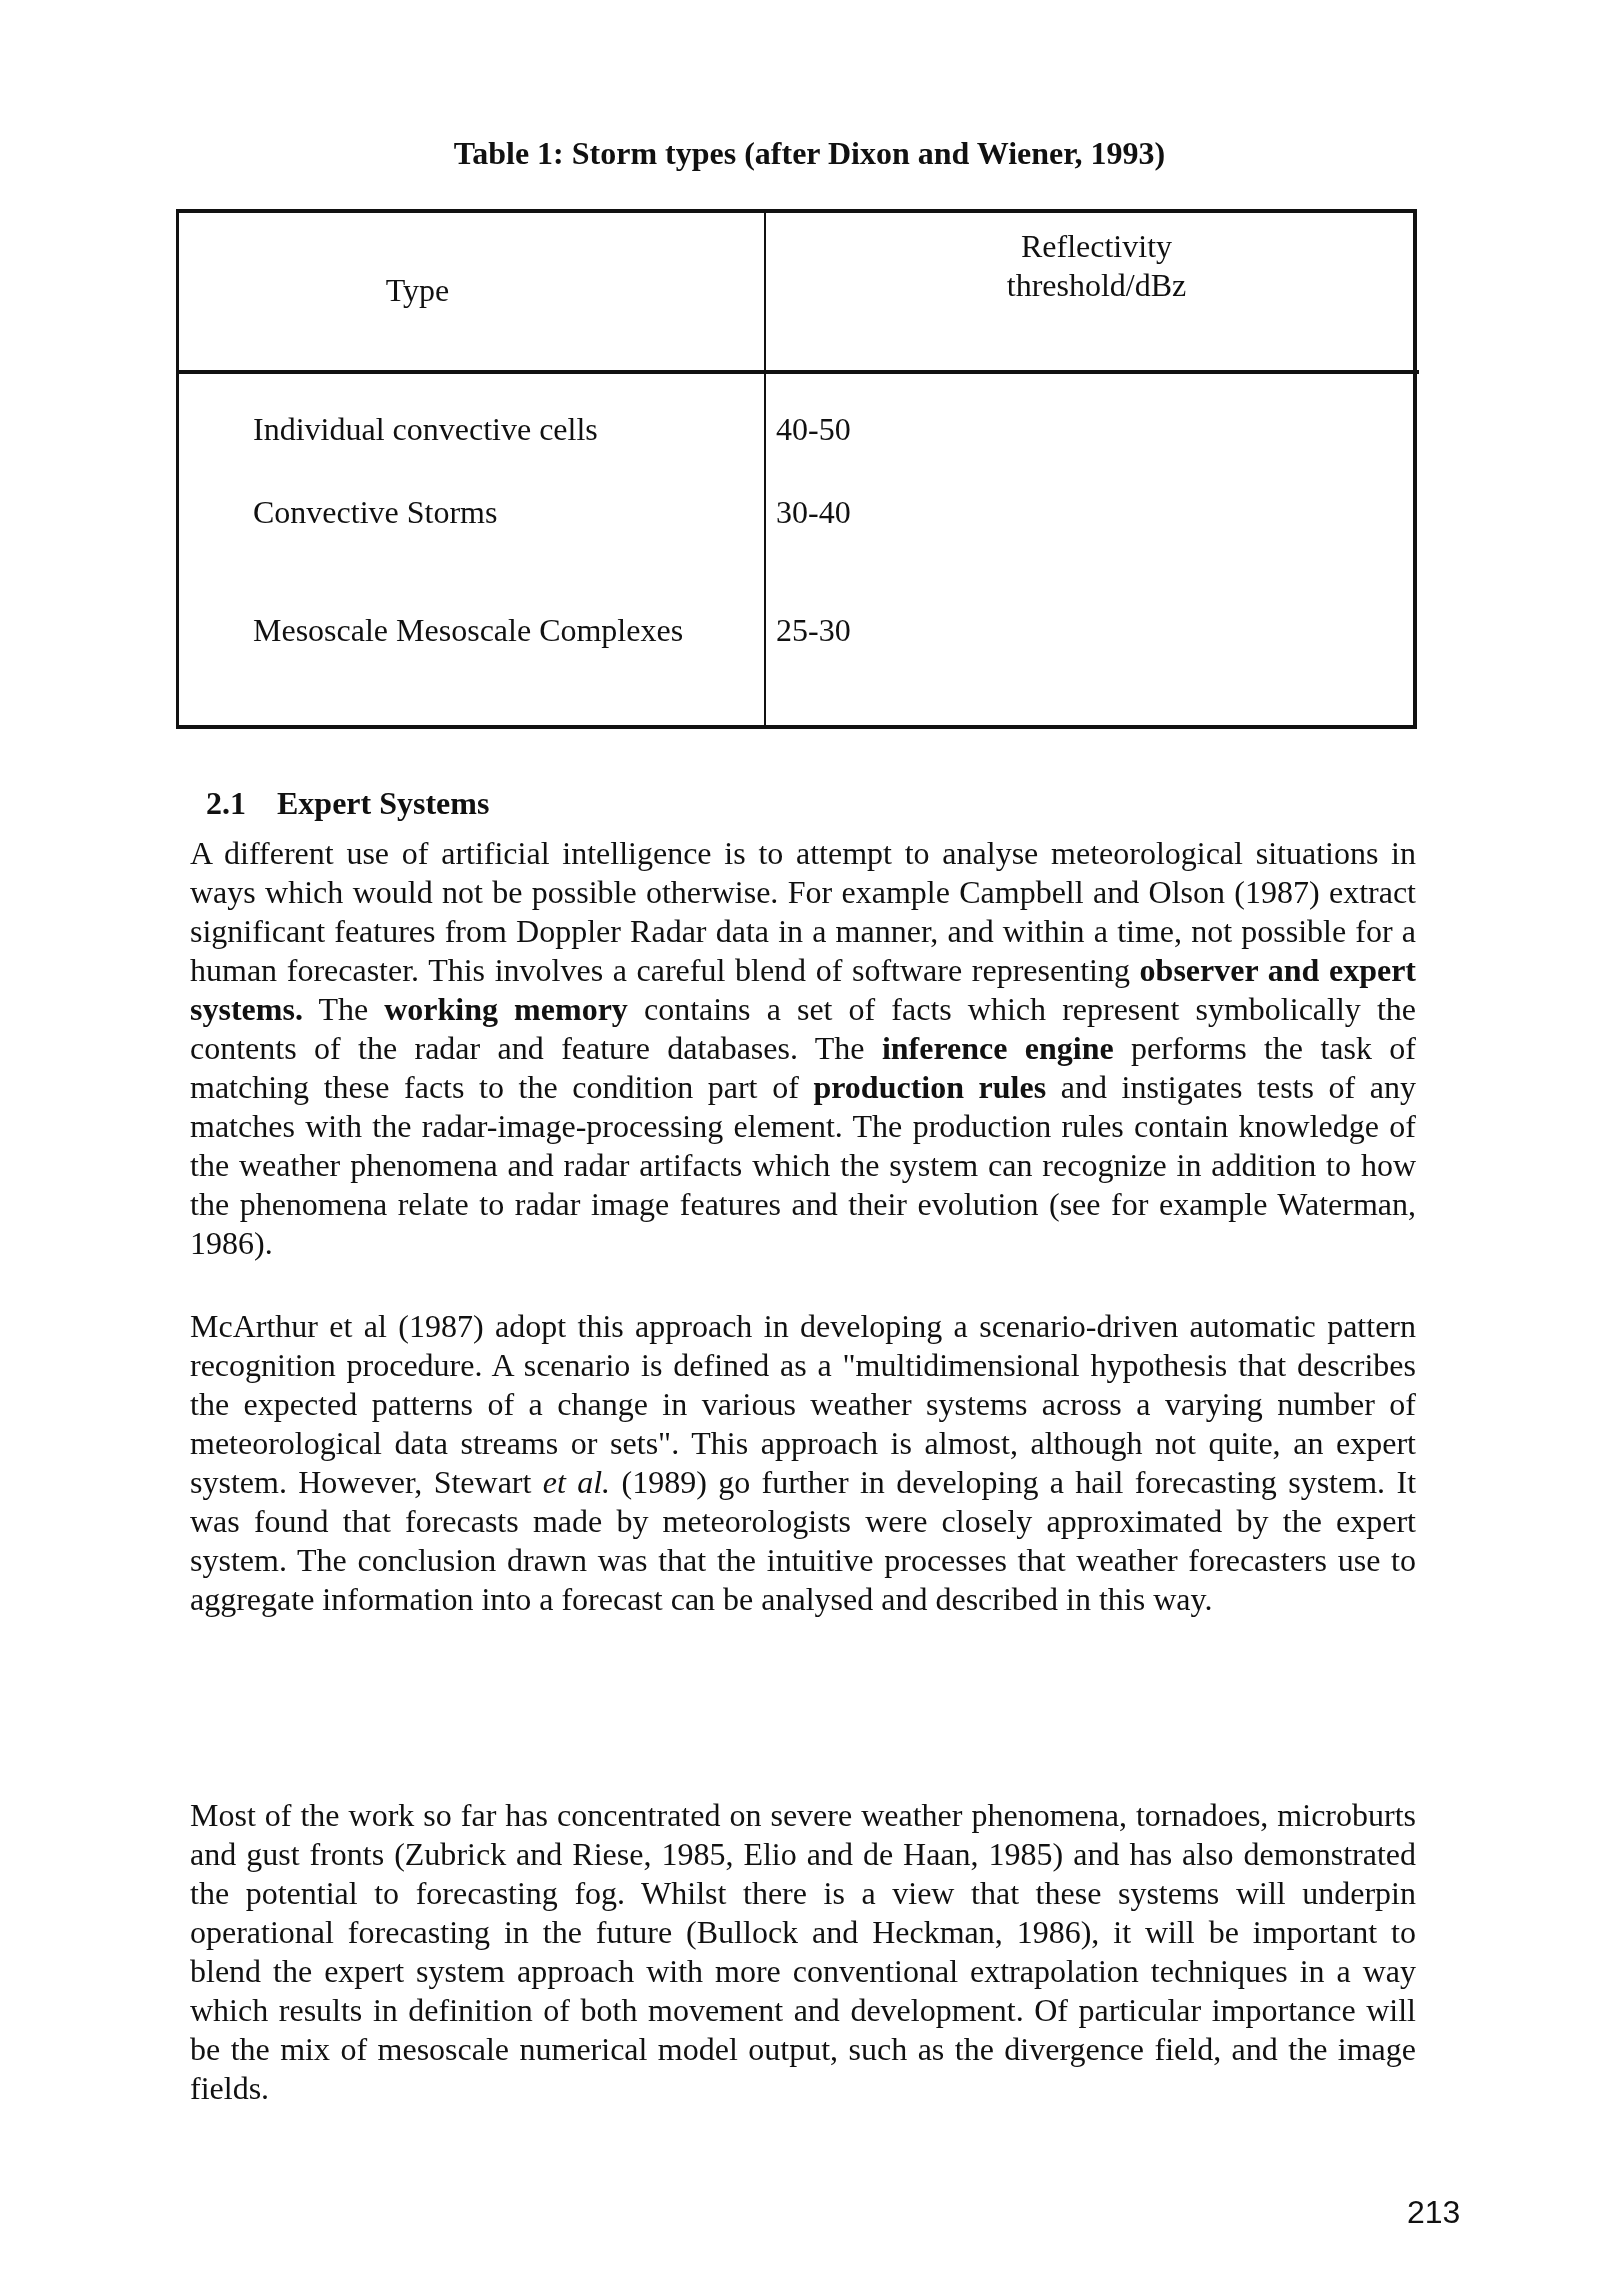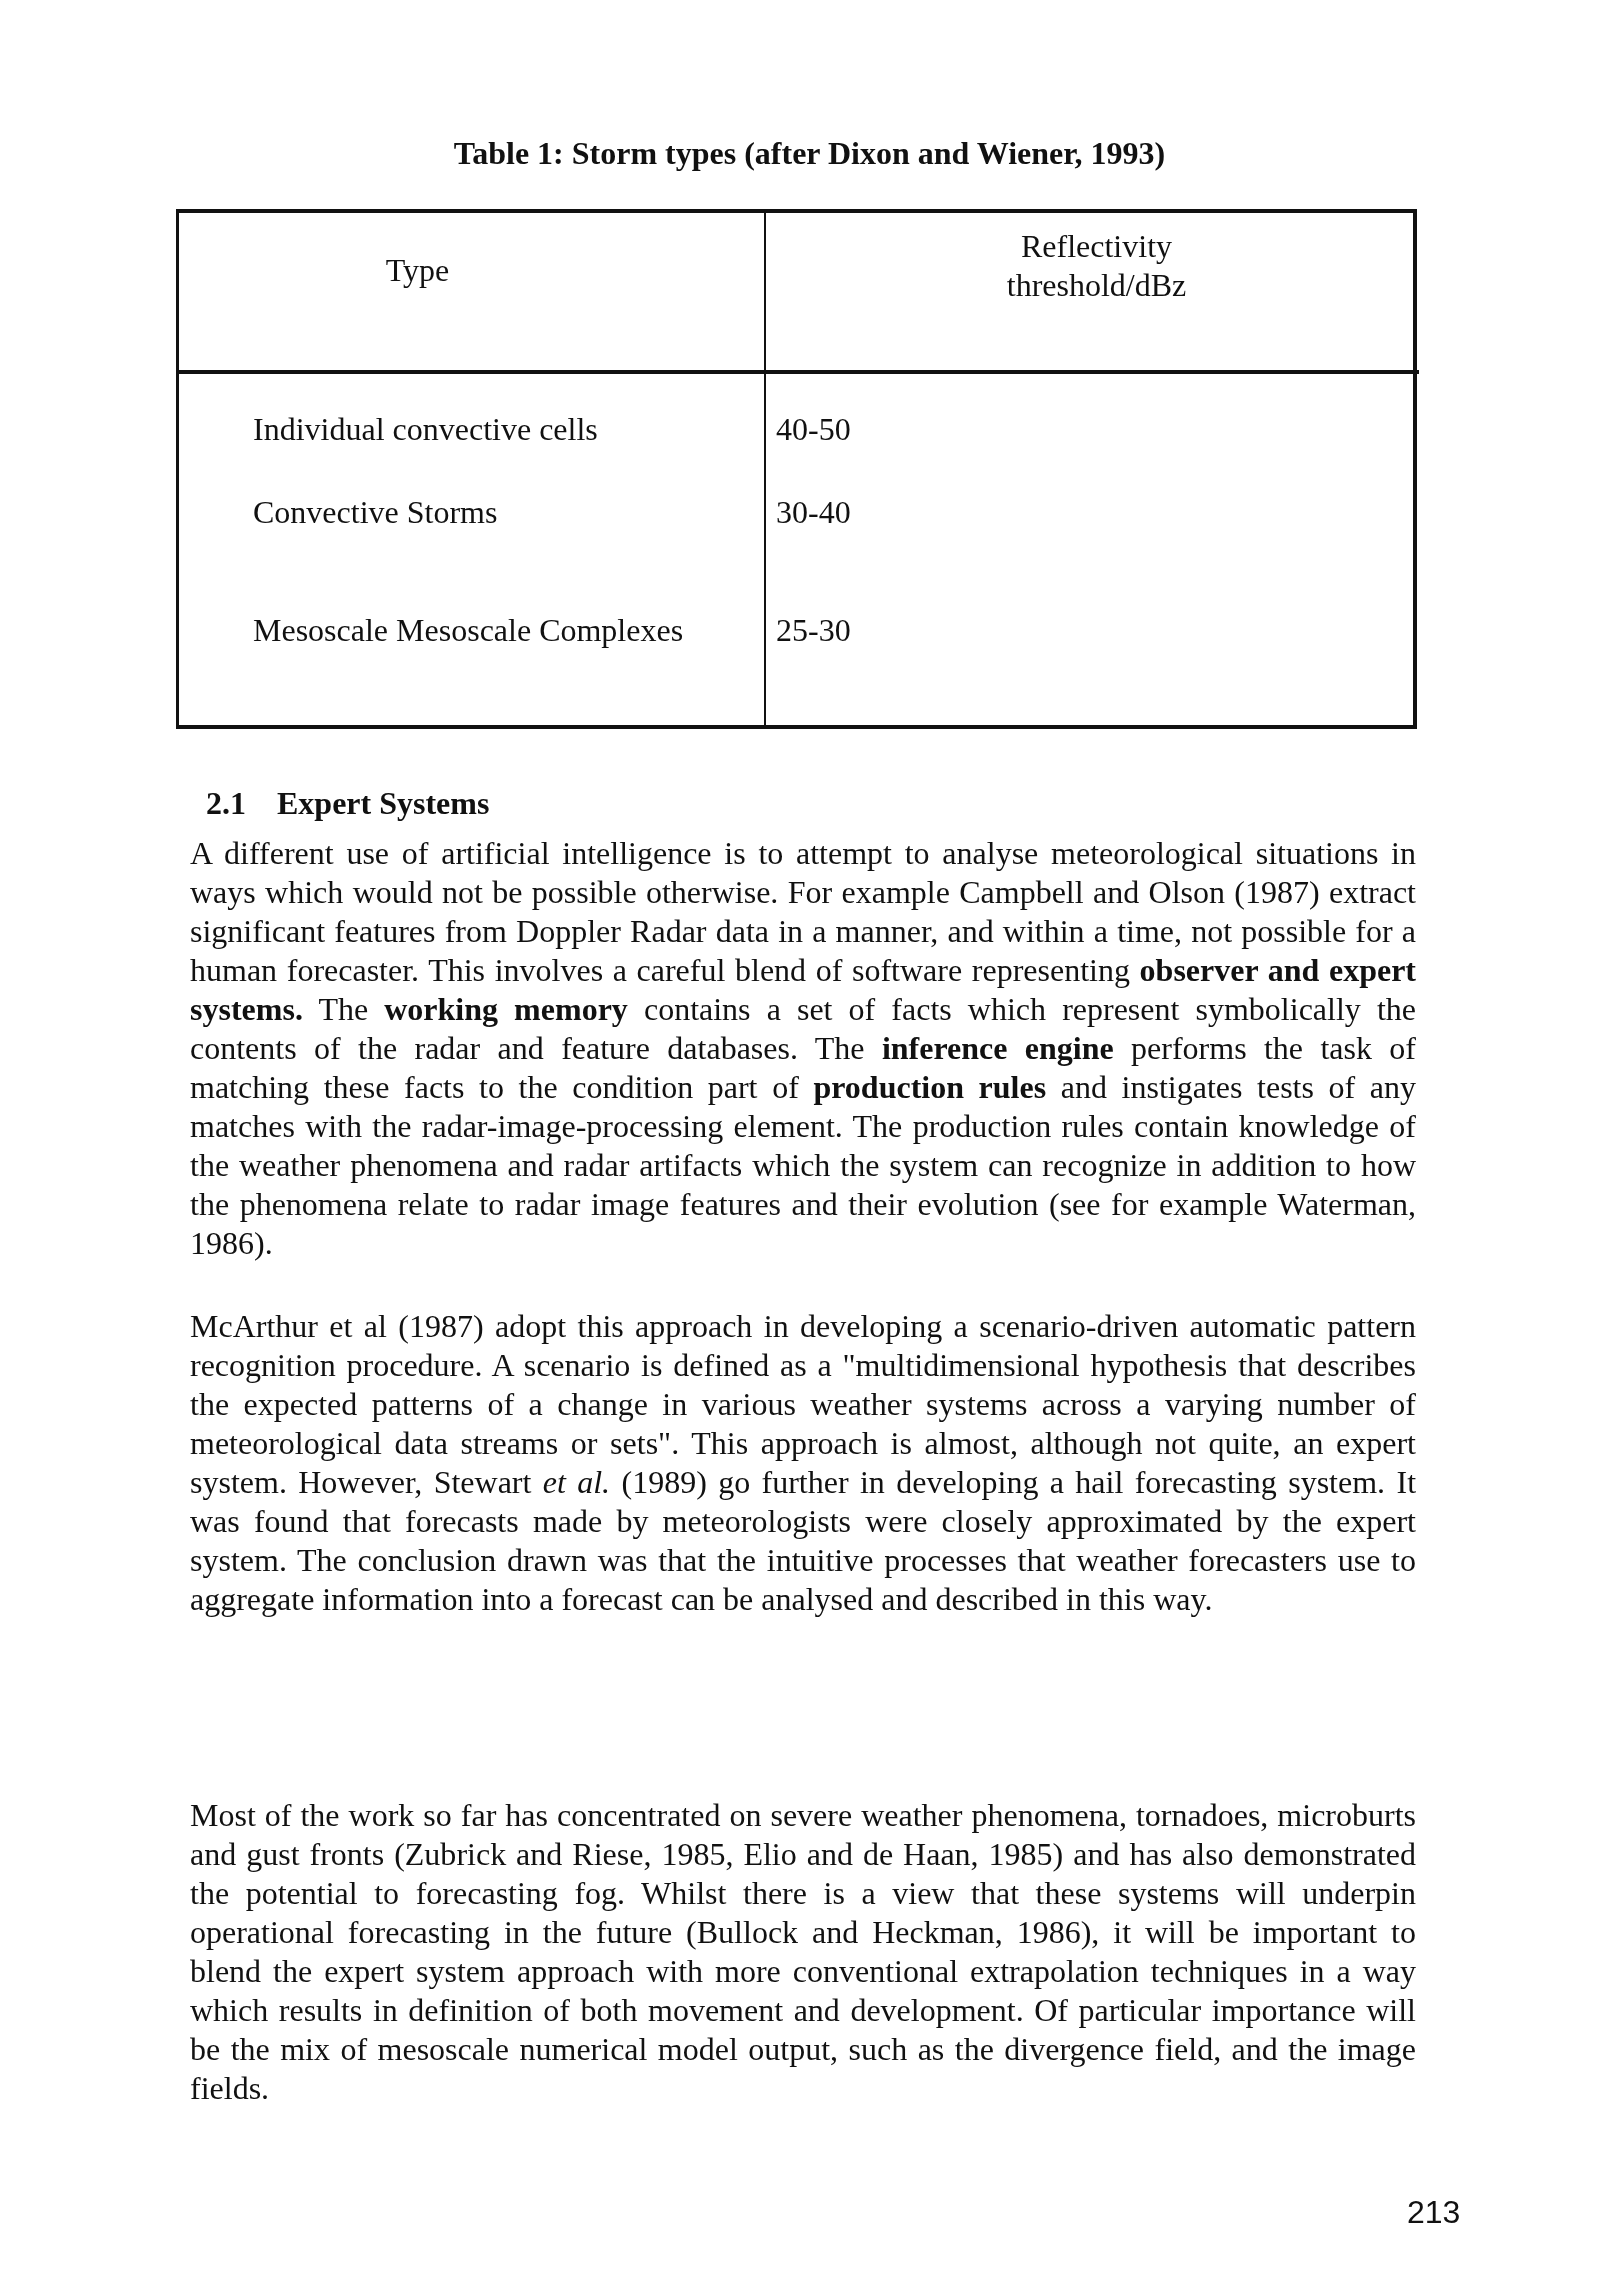--- a/index.html
+++ b/index.html
@@ -42,21 +42,21 @@
       vertical-align: top;
     }
     .storm-table .col-type { width: 588px; border-right: 2.4px solid #111; }
     .storm-table .col-refl { width: 653px; }
     .storm-table thead tr { height: 163px; }
     .storm-table thead th {
       border-bottom: 4px solid #111;
       text-align: center;
       line-height: 39px;
     }
-    .storm-table thead th.col-type .hdr-inner { padding-top: 42px; padding-right: 105px; }
+    .storm-table thead th.col-type .hdr-inner { padding-top: 62px; padding-right: 105px; }
     .storm-table thead th.col-refl .hdr-inner { padding-top: 18px; padding-left: 8px; }
     .tbl-border {
       position: absolute;
       left: 176px;
       top: 209px;
       width: 1241px;
       height: 520px;
       box-sizing: border-box;
       border: 4px solid #111;
       border-left-width: 3.2px;

